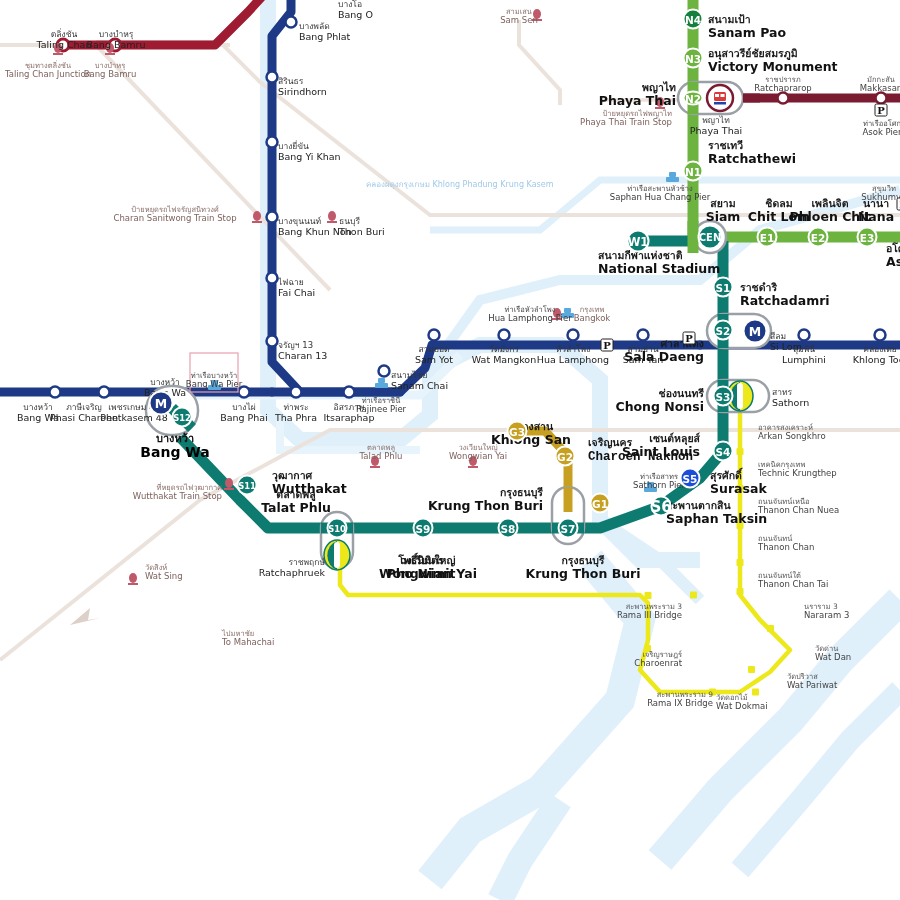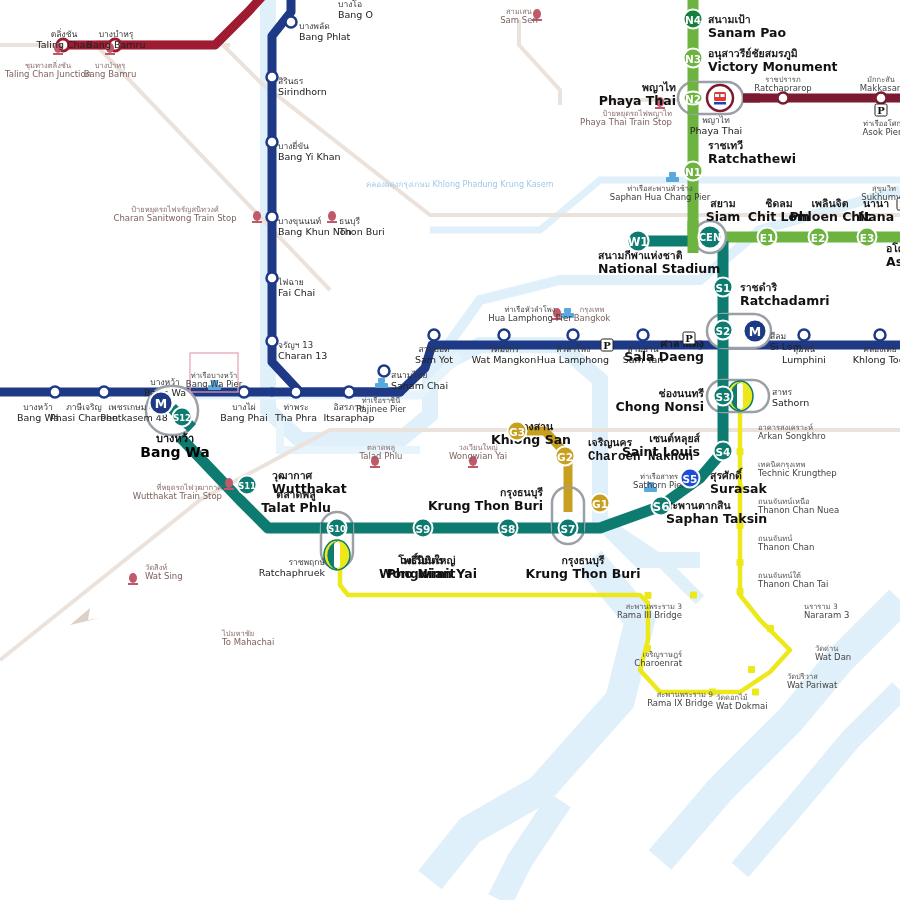--- a/index.html
+++ b/index.html
@@ -674,21 +674,21 @@
       <div class="code" style="left: 710px; top: 237px; width: 25px; height: 25px; background: rgb(13, 123, 111); font-size: 10px; border: 2px solid rgb(255, 255, 255);">CEN</div>
       <div class="code" style="left: 638px; top: 241px; width: 23px; height: 23px; background: rgb(13, 123, 111); font-size: 11.5px; border: 2px solid rgb(255, 255, 255);">W1</div>
       <div class="code" style="left: 767px; top: 237px; width: 21px; height: 21px; background: rgb(108, 179, 63); font-size: 10.5px; border: 2px solid rgb(255, 255, 255);">E1</div>
       <div class="code" style="left: 818px; top: 237px; width: 21px; height: 21px; background: rgb(108, 179, 63); font-size: 10.5px; border: 2px solid rgb(255, 255, 255);">E2</div>
       <div class="code" style="left: 867px; top: 237px; width: 21px; height: 21px; background: rgb(108, 179, 63); font-size: 10.5px; border: 2px solid rgb(255, 255, 255);">E3</div>
       <div class="code" style="left: 723px; top: 287px; width: 21px; height: 21px; background: rgb(13, 123, 111); font-size: 10.5px; border: 2px solid rgb(255, 255, 255);">S1</div>
       <div class="code" style="left: 723px; top: 330px; width: 21px; height: 21px; background: rgb(13, 123, 111); font-size: 10.5px; border: 2px solid rgb(255, 255, 255);">S2</div>
       <div class="code" style="left: 723px; top: 396px; width: 21px; height: 21px; background: rgb(13, 123, 111); font-size: 10.5px; border: 2px solid rgb(255, 255, 255);">S3</div>
       <div class="code" style="left: 723px; top: 451px; width: 21px; height: 21px; background: rgb(13, 123, 111); font-size: 10.5px; border: 2px solid rgb(255, 255, 255);">S4</div>
       <div class="code" style="left: 690px; top: 478px; width: 21px; height: 21px; background: #1d4ed8; font-size: 10.5px; border: 2px solid rgb(255, 255, 255);">S5</div>
-      <div class="code" style="left: 661px; top: 506px; width: 21px; height: 21px; background: rgb(13, 123, 111); font-size: 12px; border: 2px solid rgb(255, 255, 255);">S6</div>
+      <div class="code" style="left: 661px; top: 506px; width: 21px; height: 21px; background: rgb(13, 123, 111); font-size: 15px; border: 2px solid rgb(255, 255, 255);">S6</div>
       <div class="code" style="left: 568px; top: 528px; width: 21px; height: 21px; background: rgb(13, 123, 111); font-size: 10.5px; border: 2px solid rgb(255, 255, 255);">S7</div>
       <div class="code" style="left: 508px; top: 528px; width: 21px; height: 21px; background: rgb(13, 123, 111); font-size: 10.5px; border: 2px solid rgb(255, 255, 255);">S8</div>
       <div class="code" style="left: 423px; top: 528px; width: 21px; height: 21px; background: rgb(13, 123, 111); font-size: 10.5px; border: 2px solid rgb(255, 255, 255);">S9</div>
       <div class="code" style="left: 337px; top: 528px; width: 21px; height: 21px; background: rgb(13, 123, 111); font-size: 8.4px; border: 2px solid rgb(255, 255, 255);">S10</div>
       <div class="code" style="left: 247px; top: 485px; width: 21px; height: 21px; background: rgb(13, 123, 111); font-size: 8.4px; border: 2px solid rgb(255, 255, 255);">S11</div>
       <div class="code" style="left: 182px; top: 417px; width: 21px; height: 21px; background: rgb(13, 123, 111); font-size: 8.4px; border: 2px solid rgb(255, 255, 255);">S12</div>
       <div class="code" style="left: 161px; top: 403px; width: 25px; height: 25px; background: rgb(30, 58, 134); font-size: 12.5px; border: 2px solid rgb(255, 255, 255);">M</div>
       <div class="code" style="left: 755px; top: 331px; width: 25px; height: 25px; background: rgb(30, 58, 134); font-size: 12.5px; border: 2px solid rgb(255, 255, 255);">M</div>
       <div class="code" style="left: 568px; top: 503px; width: 21px; height: 21px; background: rgb(200, 160, 33); font-size: 10.5px; border: 2px solid rgb(255, 255, 255); margin-left: 32px;">G1</div>
       <div class="code" style="left: 565px; top: 456px; width: 21px; height: 21px; background: rgb(200, 160, 33); font-size: 10.5px; border: 2px solid rgb(255, 255, 255);">G2</div>

